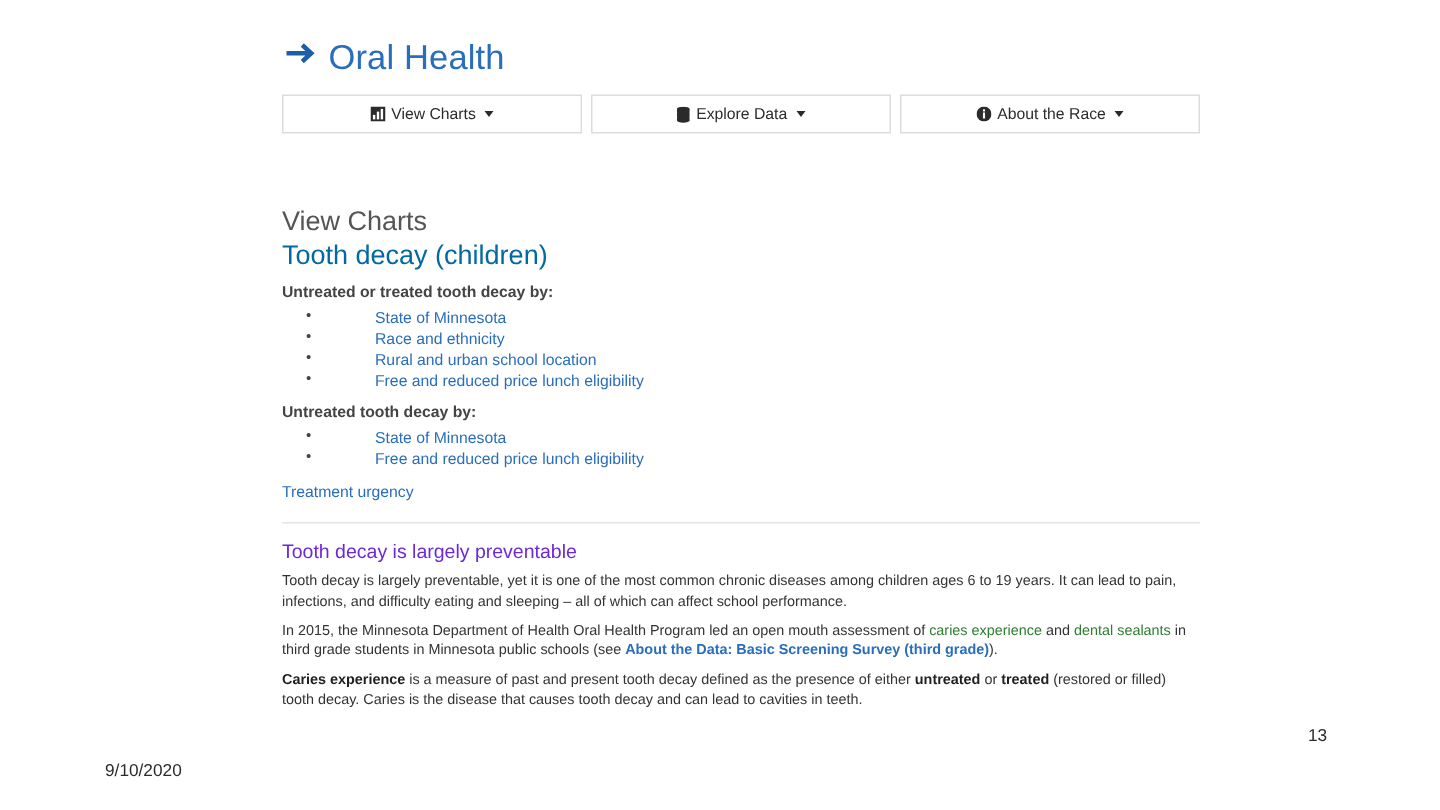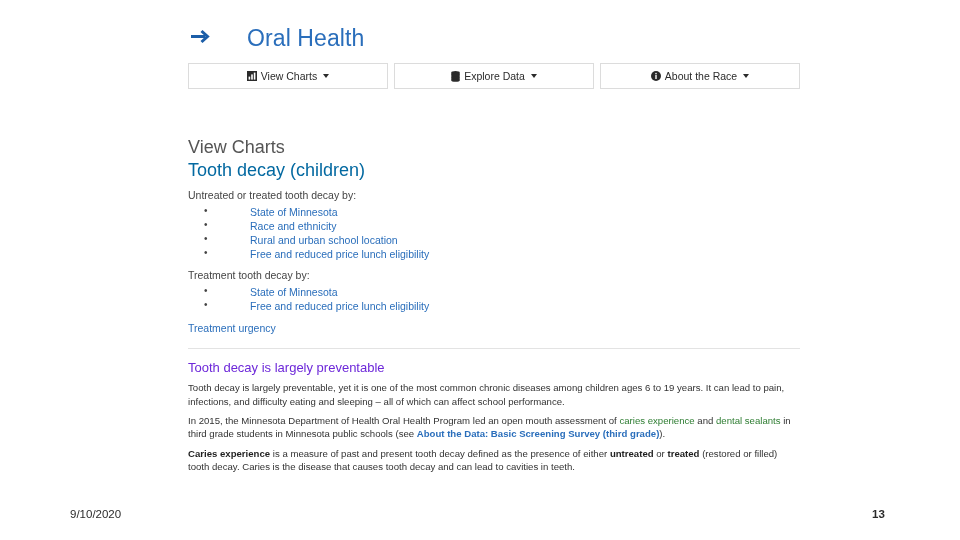--- a/index.html
+++ b/index.html
@@ -29,21 +29,20 @@
     gap: 7px;
     height: 36px;
     padding-left: 2px;
   }
   .arrow-icon { display: block; }
   .site-title {
     color: #2a6ebb;
     font-size: 23px;
     letter-spacing: .1px;
     white-space: nowrap;
-    margin-left: 28px;
   }
 
   
   .navbtns {
     display: flex;
     margin-top: 7px;
     gap: 6px;
   }
   .navbtn {
     flex: 1 1 0;
@@ -79,20 +78,21 @@
     font-size: 18px;
     color: #0369a1;
     line-height: 1.25;
     margin-top: 1px;
   }
 
   .lead {
     font-size: 10.5px;
     color: #444444;
     margin-top: 8px;
+    font-weight: bold;
   }
 
   ul.linklist {
     list-style: none;
     margin: 4px 0 0 0;
     padding-left: 16px;
   }
   ul.linklist li {
     position: relative;
     font-size: 10.5px;
@@ -147,24 +147,23 @@
 
   
   .foot-date {
     position: absolute;
     left: 70px; top: 508px;
     font-size: 11.5px;
     color: #2b2b2b;
   }
   .foot-page {
     position: absolute;
-    left: 872px; top: 508px;
+    left: 872px; top: 485px;
     font-size: 11.5px;
     color: #2b2b2b;
-    font-weight: bold;
   }
 </style>
 </head>
 <body>
 
 <div class="slide">
 
   <div class="webshot">
 
     <div class="site-header">
@@ -227,21 +226,21 @@
       <div class="h-topic">Tooth decay (children)</div>
 
       <div class="lead">Untreated or treated tooth decay by:</div>
       <ul class="linklist">
         <li><a href="#">State of Minnesota</a></li>
         <li><a href="#">Race and ethnicity</a></li>
         <li><a href="#">Rural and urban school location</a></li>
         <li><a href="#">Free and reduced price lunch eligibility</a></li>
       </ul>
 
-      <div class="lead">Treatment tooth decay by:</div>
+      <div class="lead">Untreated tooth decay by:</div>
       <ul class="linklist">
         <li><a href="#">State of Minnesota</a></li>
         <li><a href="#">Free and reduced price lunch eligibility</a></li>
       </ul>
 
       <a href="#" class="standalone-link">Treatment urgency</a>
 
       <hr class="divider">
 
       <div class="h-prevent">Tooth decay is largely preventable</div>

